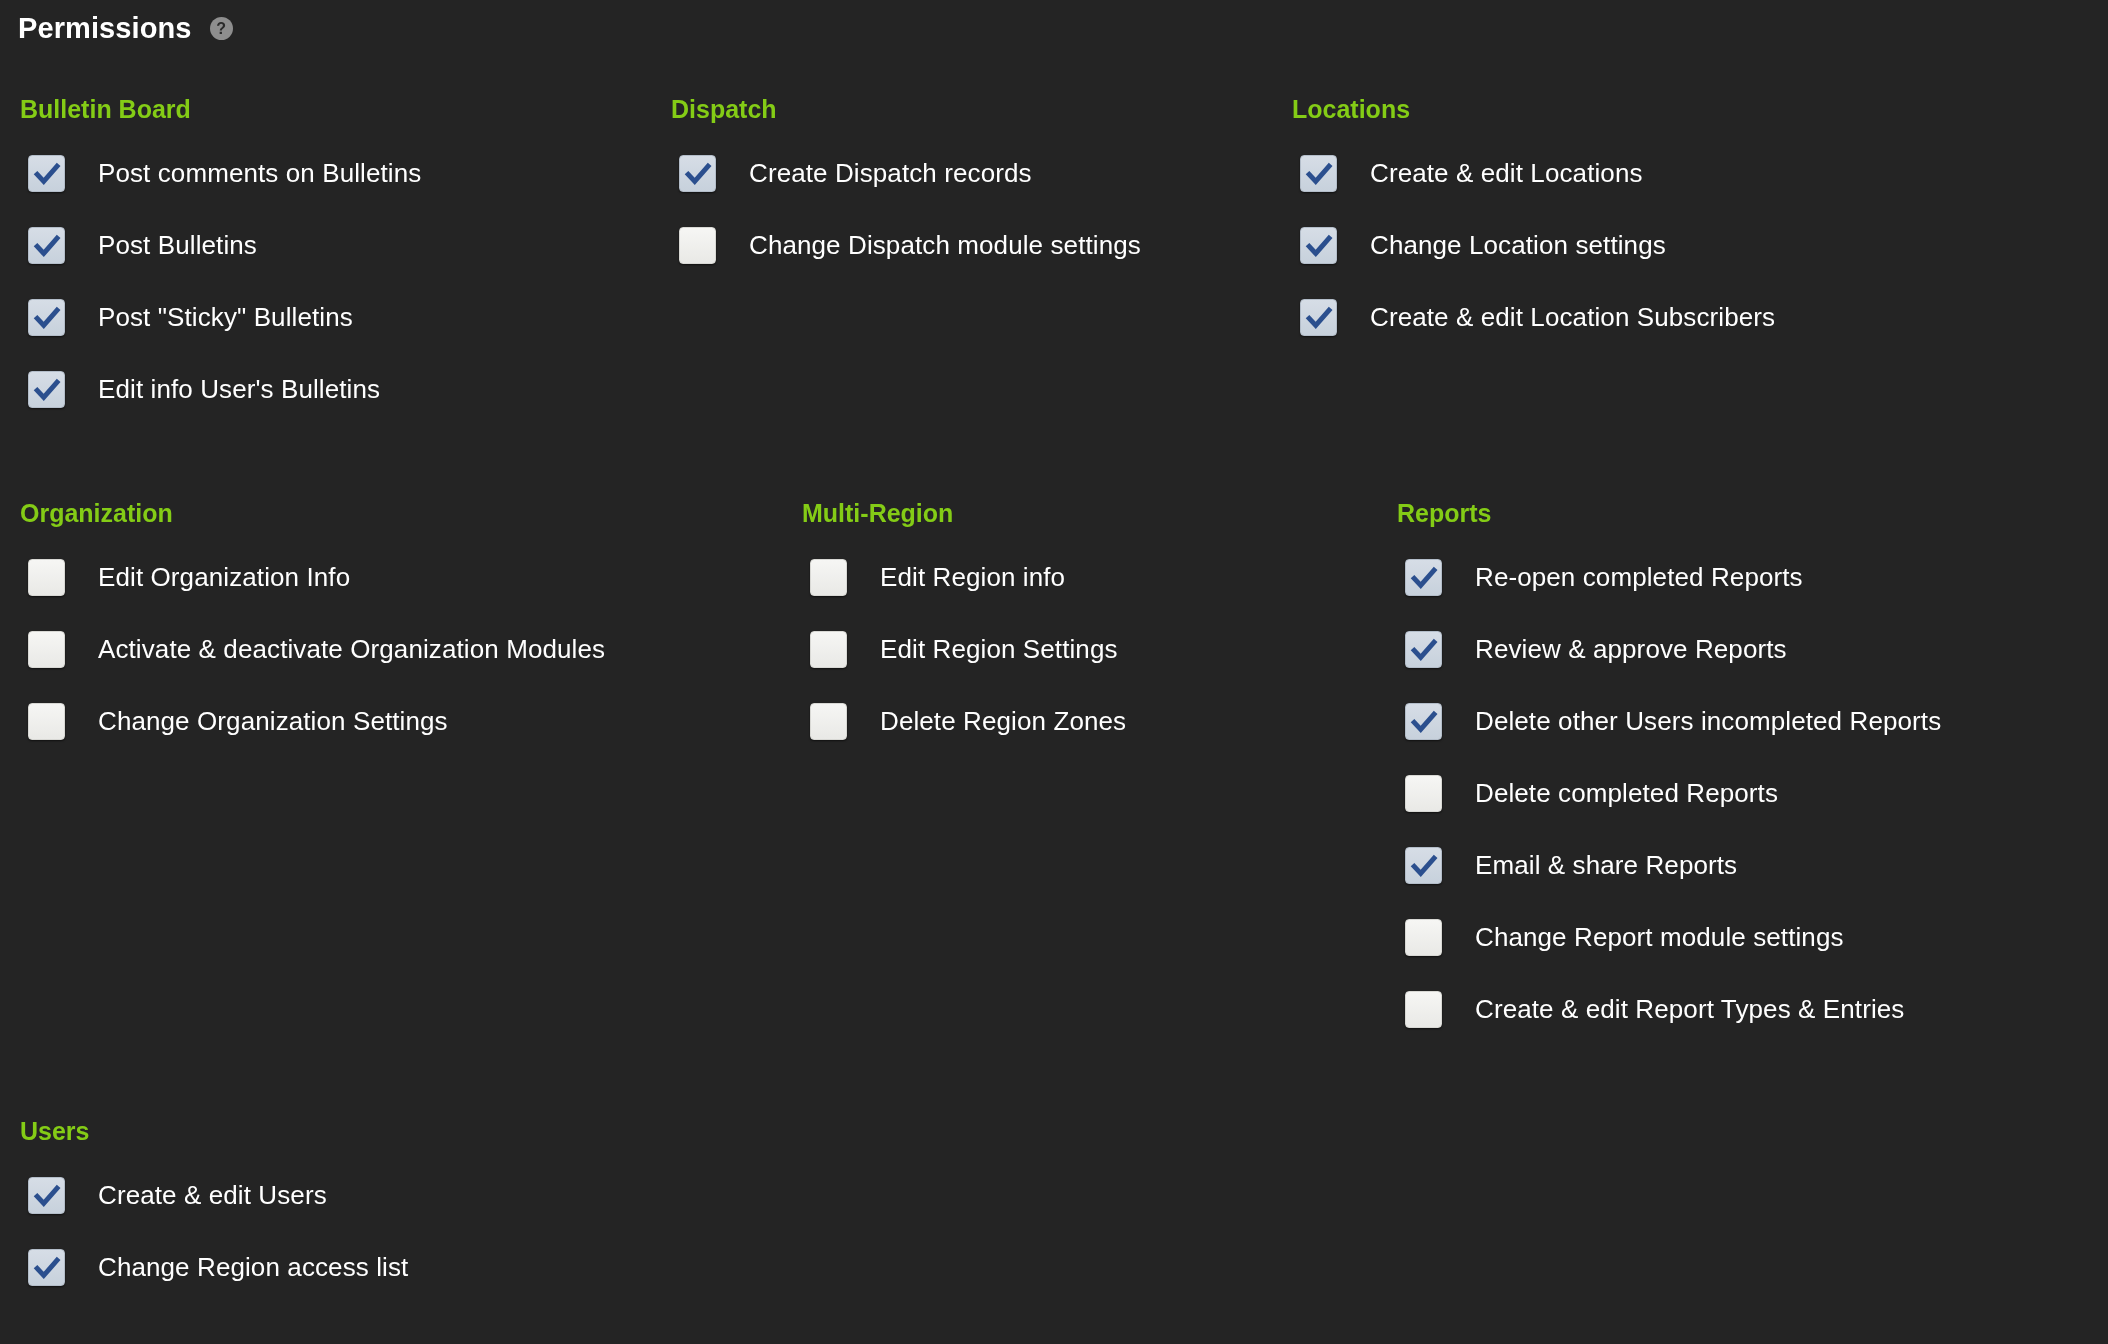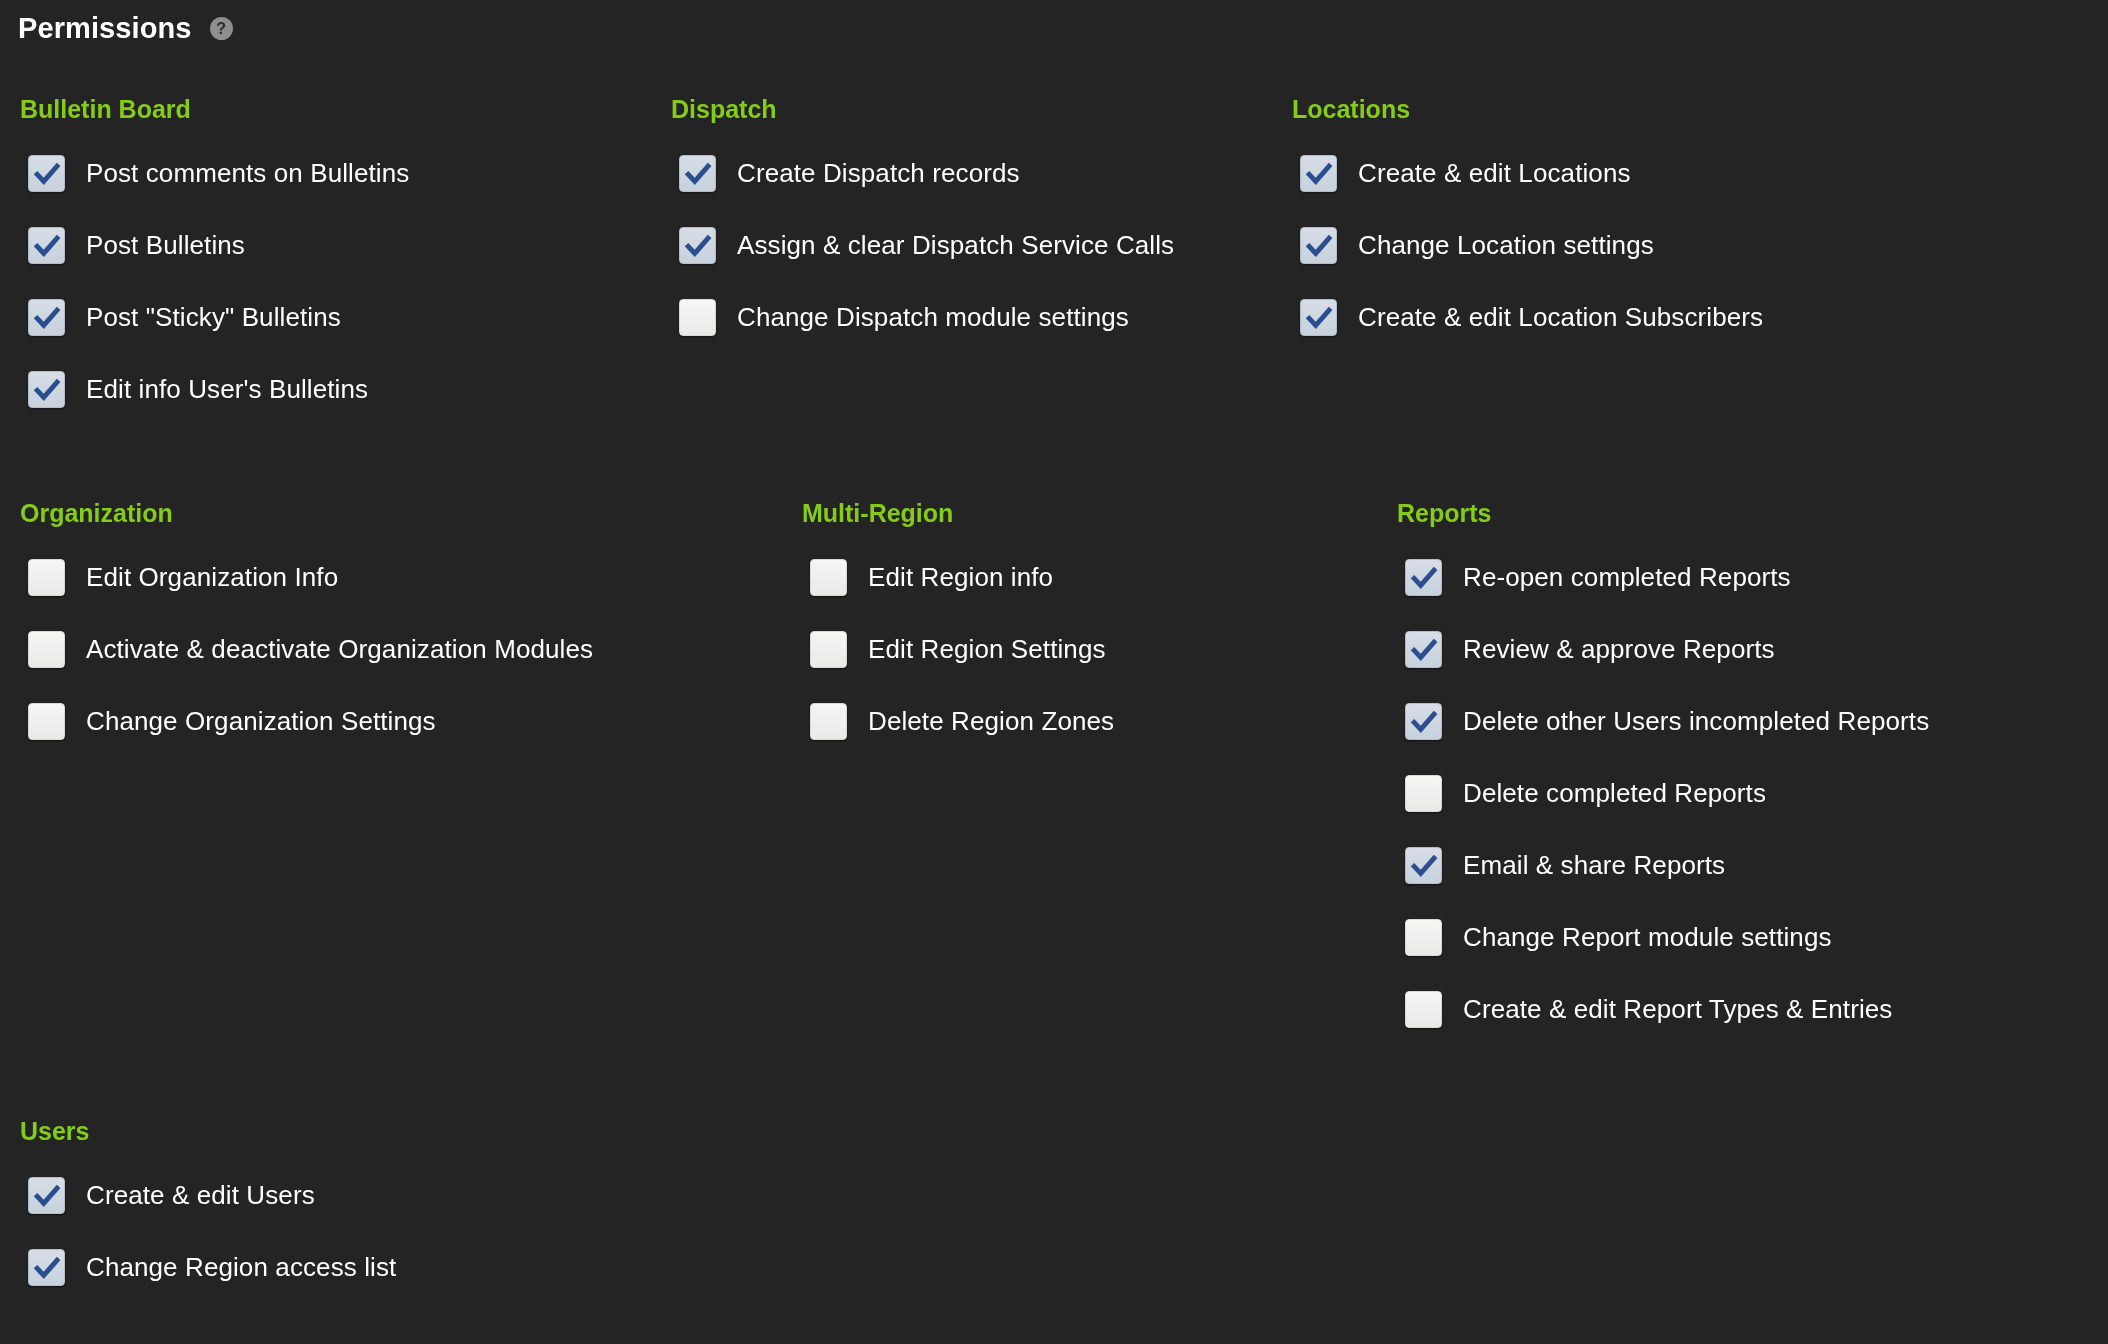--- a/index.html
+++ b/index.html
@@ -71,21 +71,21 @@
     color: #84cc16;
     margin: 0 0 14px 2px;
     line-height: 1.1;
     white-space: nowrap;
   }
 
   .perm-row {
     display: flex;
     align-items: center;
     height: 72px;
-    gap: 0;
+    gap: 12px;
     padding-left: 10px;
   }
 
   .checkbox {
     width: 37px;
     height: 37px;
     border-radius: 4px;
     flex: 0 0 auto;
     position: relative;
     cursor: pointer;
@@ -166,28 +166,20 @@
       <div class="group-title">Dispatch</div>
       <div class="perm-row">
         <div class="checkbox checked" role="checkbox" aria-checked="true">
           <svg class="tick" viewBox="0 0 24 24" aria-hidden="true">
             <path d="M3.6 12.4 L9.2 18.4 L20.6 5.4" fill="none" stroke="#2b4f8e" stroke-width="4.2" stroke-linecap="square" stroke-linejoin="miter"></path>
           </svg>
         </div>
         <span class="perm-label">Create Dispatch records</span>
       </div>
       <div class="perm-row">
-        <div class="checkbox checked" role="checkbox" aria-checked="true">
-          <svg class="tick" viewBox="0 0 24 24" aria-hidden="true">
-            <path d="M3.6 12.4 L9.2 18.4 L20.6 5.4" fill="none" stroke="#2b4f8e" stroke-width="4.2" stroke-linecap="square" stroke-linejoin="miter"></path>
-          </svg>
-        </div>
-        <span class="perm-label">Assign &amp; clear Dispatch Service Calls</span>
-      </div>
-      <div class="perm-row">
         <div class="checkbox unchecked" role="checkbox" aria-checked="false"></div>
         <span class="perm-label">Change Dispatch module settings</span>
       </div>
     </div>
     <div class="group" style="left: 1290px;">
       <div class="group-title">Locations</div>
       <div class="perm-row">
         <div class="checkbox checked" role="checkbox" aria-checked="true">
           <svg class="tick" viewBox="0 0 24 24" aria-hidden="true">
             <path d="M3.6 12.4 L9.2 18.4 L20.6 5.4" fill="none" stroke="#2b4f8e" stroke-width="4.2" stroke-linecap="square" stroke-linejoin="miter"></path>

